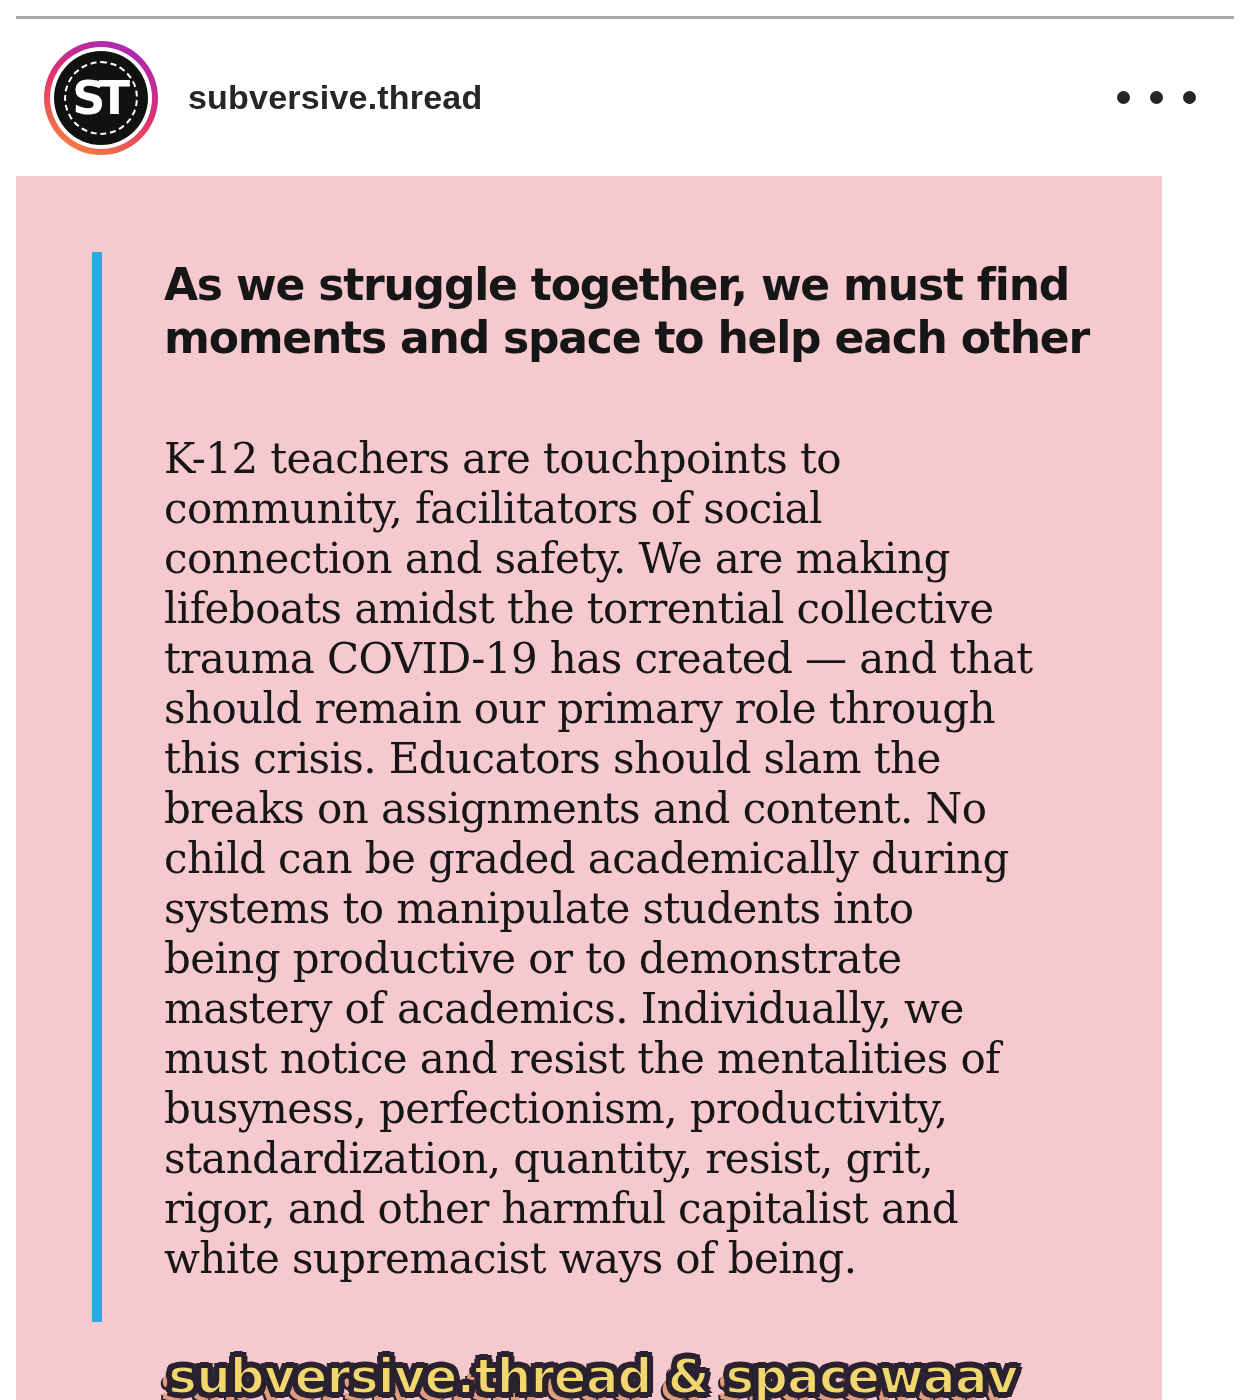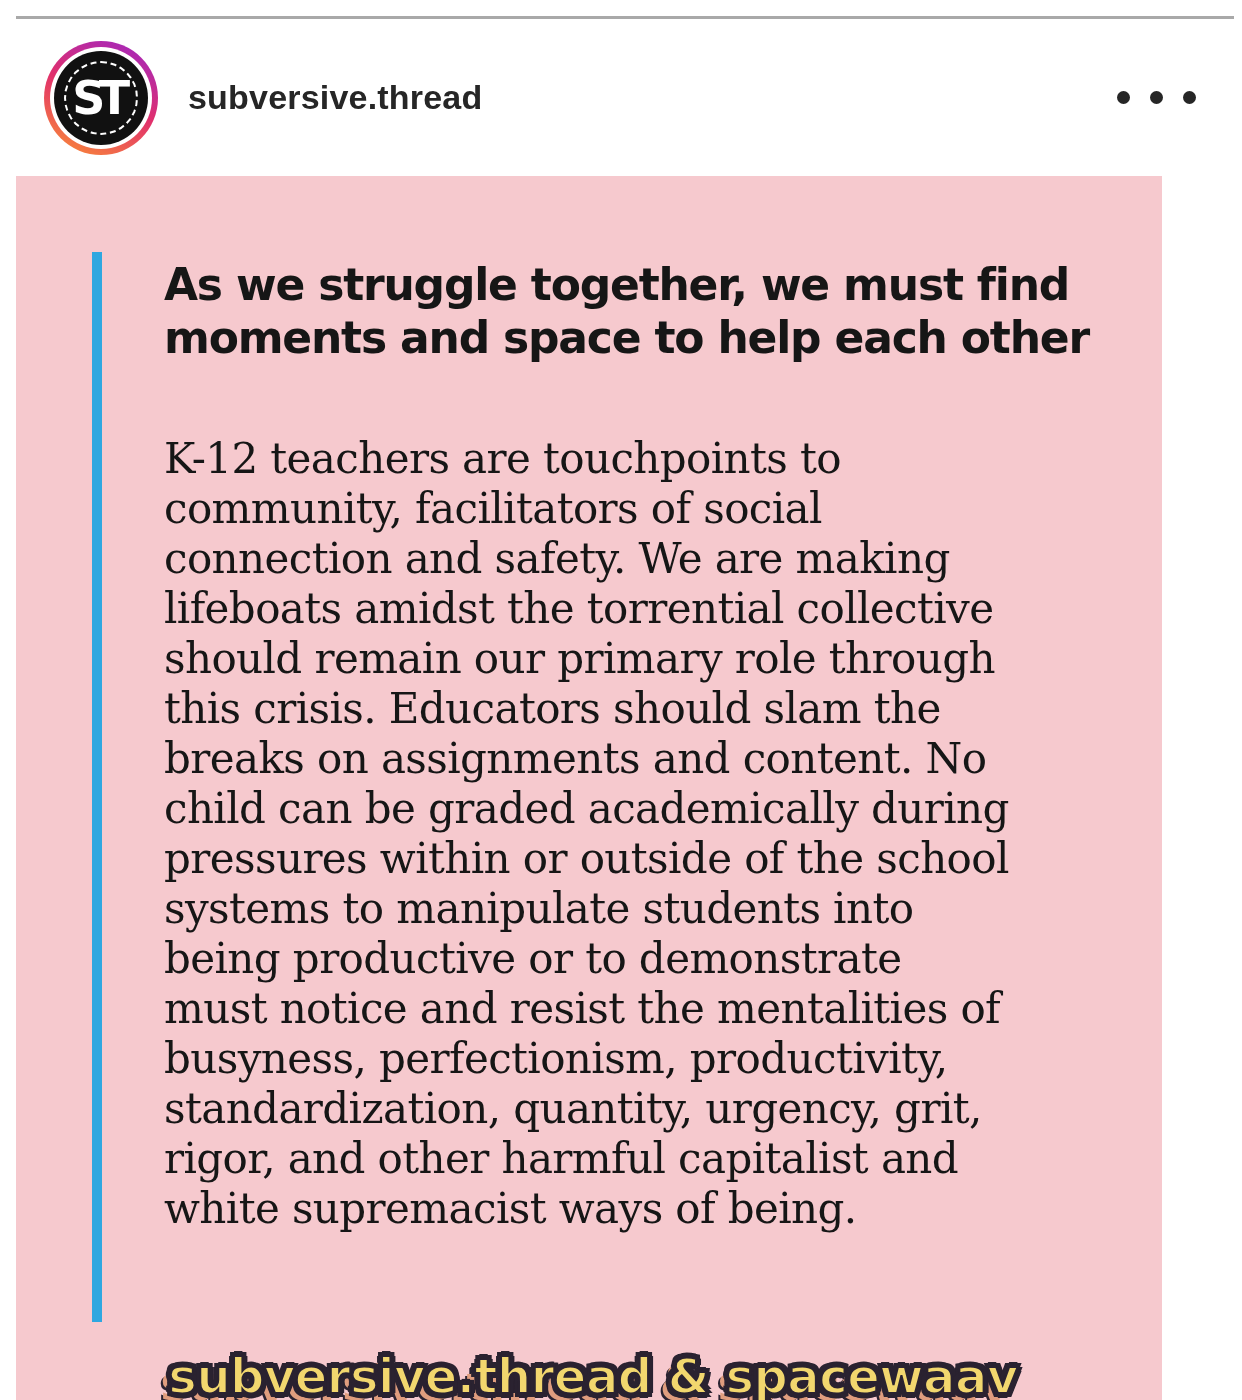--- a/index.html
+++ b/index.html
@@ -130,29 +130,30 @@
     <div class="headline">
       <div class="line">As we struggle together, we must find</div>
       <div class="line">moments and space to help each other</div>
     </div>
 
     <div class="body-text">
       <div class="line">K-12 teachers are touchpoints to</div>
       <div class="line">community, facilitators of social</div>
       <div class="line">connection and safety. We are making</div>
       <div class="line">lifeboats amidst the torrential collective</div>
+      <div class="line">trauma COVID-19 has created — and that</div>
       <div class="line">should remain our primary role through</div>
       <div class="line">this crisis. Educators should slam the</div>
       <div class="line">breaks on assignments and content. No</div>
       <div class="line">child can be graded academically during</div>
-      <div class="line">pressures within or outside of the school</div>
       <div class="line">systems to manipulate students into</div>
       <div class="line">being productive or to demonstrate</div>
+      <div class="line">mastery of academics. Individually, we</div>
       <div class="line">must notice and resist the mentalities of</div>
       <div class="line">busyness, perfectionism, productivity,</div>
-      <div class="line">standardization, quantity, urgency, grit,</div>
+      <div class="line">standardization, quantity, resist, grit,</div>
       <div class="line">rigor, and other harmful capitalist and</div>
       <div class="line">white supremacist ways of being.</div>
     </div>
 
     <div class="credit">subversive.thread &amp; spacewaav</div>
   </div>
 </div>
 
 </body></html>

